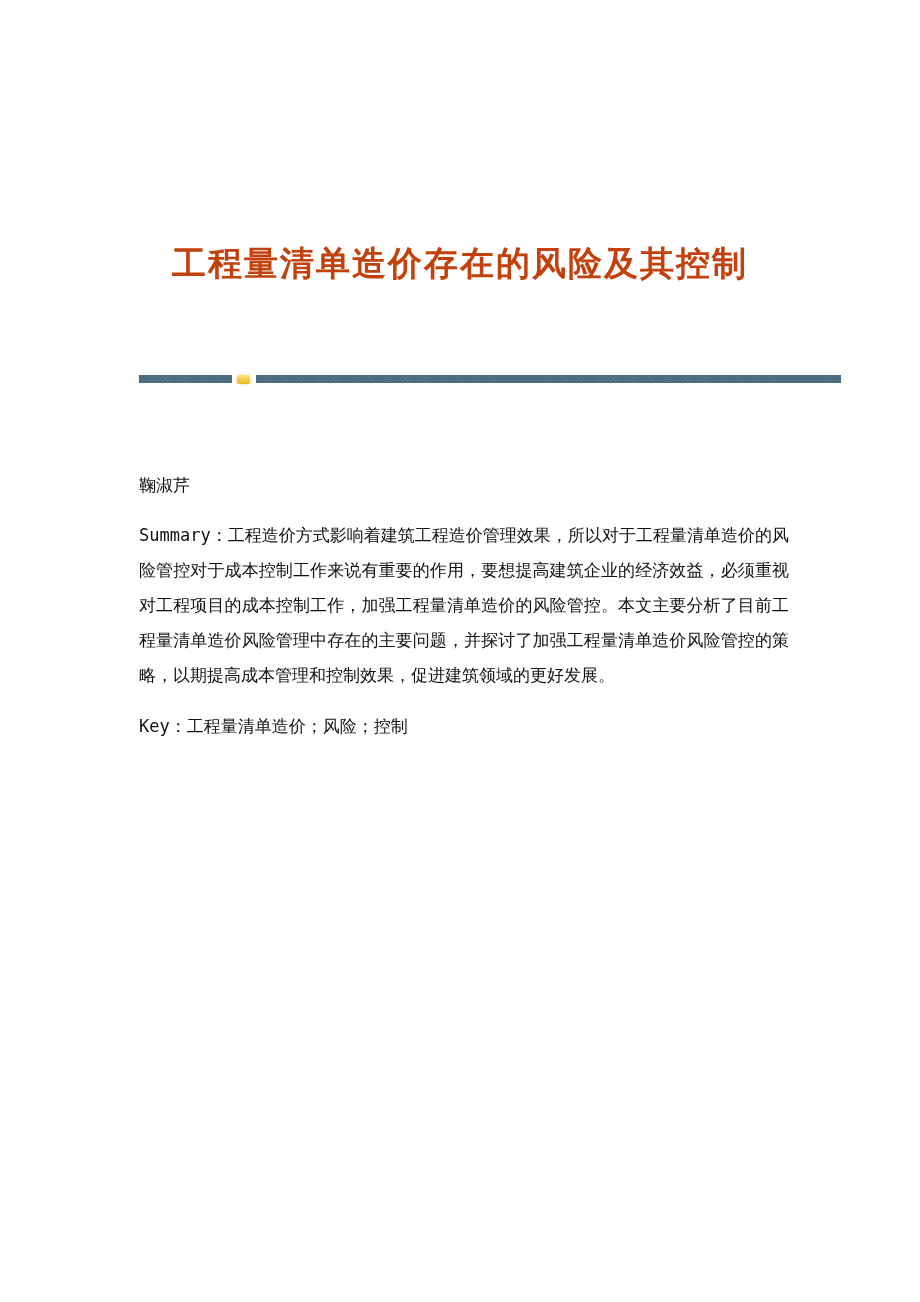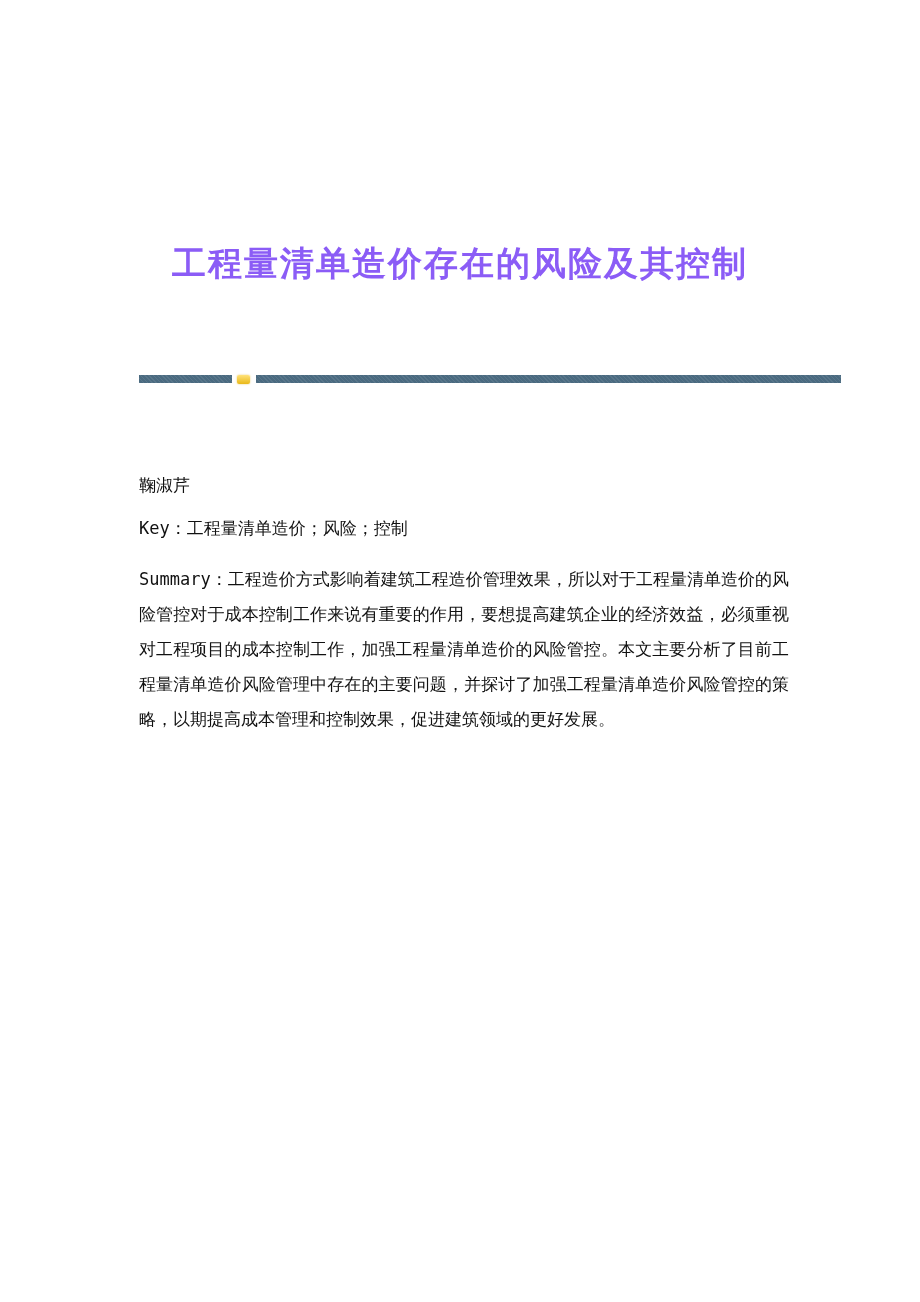--- a/index.html
+++ b/index.html
@@ -1,33 +1,33 @@
 <!DOCTYPE html>
 <html><head>
   <meta charset="utf-8">
   <style>
     html, body { margin: 0; padding: 0; background: #ffffff; }
     body { width: 920px; height: 1302px; position: relative; overflow: hidden; font-family: "DejaVu Serif", "Liberation Serif", serif; color: #111; }
-    .title { position: absolute; left: 0; top: 218px; width: 920px; text-align: center; font-size: 34px; font-weight: bold; letter-spacing: 2px; font-family: "DejaVu Sans", "Liberation Sans", sans-serif; color: #8b5cf6; }
+    .title { position: absolute; left: 0; top: 218px; width: 920px; text-align: center; font-size: 34px; font-weight: bold; letter-spacing: 2px; font-family: "DejaVu Sans", "Liberation Sans", sans-serif; color: #c2410c; }
     .divider { position: absolute; top: 375px; left: 139px; width: 702px; height: 9px; }
     .divider .bar-left { position: absolute; left: 0; top: 0; width: 93px; height: 8px; background: #4a6a80; background-image: repeating-linear-gradient(45deg, rgba(255,255,255,0.08) 0 1px, transparent 1px 3px); }
     .divider .ornament { position: absolute; left: 98px; top: 0px; width: 13px; height: 9px; background: linear-gradient(#ffe27a, #e9b818); border-radius: 2px; box-shadow: 0 0 2px #e8c96a; }
     .divider .bar-right { position: absolute; left: 117px; top: 0; width: 585px; height: 8px; background: #4a6a80; background-image: repeating-linear-gradient(45deg, rgba(255,255,255,0.08) 0 1px, transparent 1px 3px); }
     .content { position: absolute; left: 139px; top: 468px; width: 650px; font-family: "DejaVu Sans Mono", "Liberation Mono", monospace; font-size: 17px; line-height: 35px; }
     .content p { margin: 0 0 16px 0; word-break: break-all; text-align: justify; }
-    .content p.author { margin-bottom: 8px; }
+    .content p.author { margin-bottom: 15px; }
   </style>
 </head>
 <body>
 
 <h1 class="title">工程量清单造价存在的风险及其控制</h1>
 
 <div class="divider">
   <div class="bar-left"></div>
   <div class="ornament"></div>
   <div class="bar-right"></div>
 </div>
 
 <div class="content">
   <p class="author">鞠淑芹</p>
+  <p><span>Summary：</span><span>工程造价方式影响着建筑工程造价管理效果，所以对于工程量清单造价的风险管控对于成本控制工作来说有重要的作用，要想提高建筑企业的经济效益，必须重视对工程项目的成本控制工作，加强工程量清单造价的风险管控。本文主要分析了目前工程量清单造价风险管理中存在的主要问题，并探讨了加强工程量清单造价风险管控的策略，以期提高成本管理和控制效果，促进建筑领域的更好发展。</span></p>
   <p><span>Key：</span><span>工程量清单造价；风险；控制</span></p>
-  <p><span>Summary：</span><span>工程造价方式影响着建筑工程造价管理效果，所以对于工程量清单造价的风险管控对于成本控制工作来说有重要的作用，要想提高建筑企业的经济效益，必须重视对工程项目的成本控制工作，加强工程量清单造价的风险管控。本文主要分析了目前工程量清单造价风险管理中存在的主要问题，并探讨了加强工程量清单造价风险管控的策略，以期提高成本管理和控制效果，促进建筑领域的更好发展。</span></p>
 </div>
 
 </body></html>

